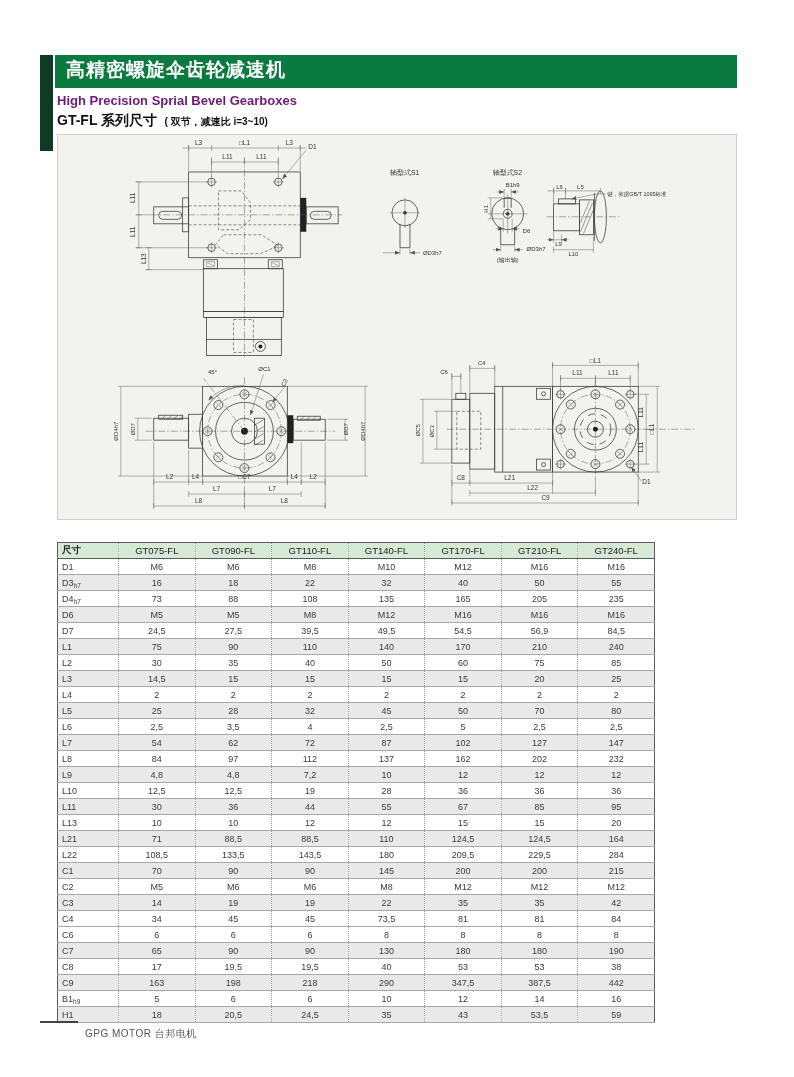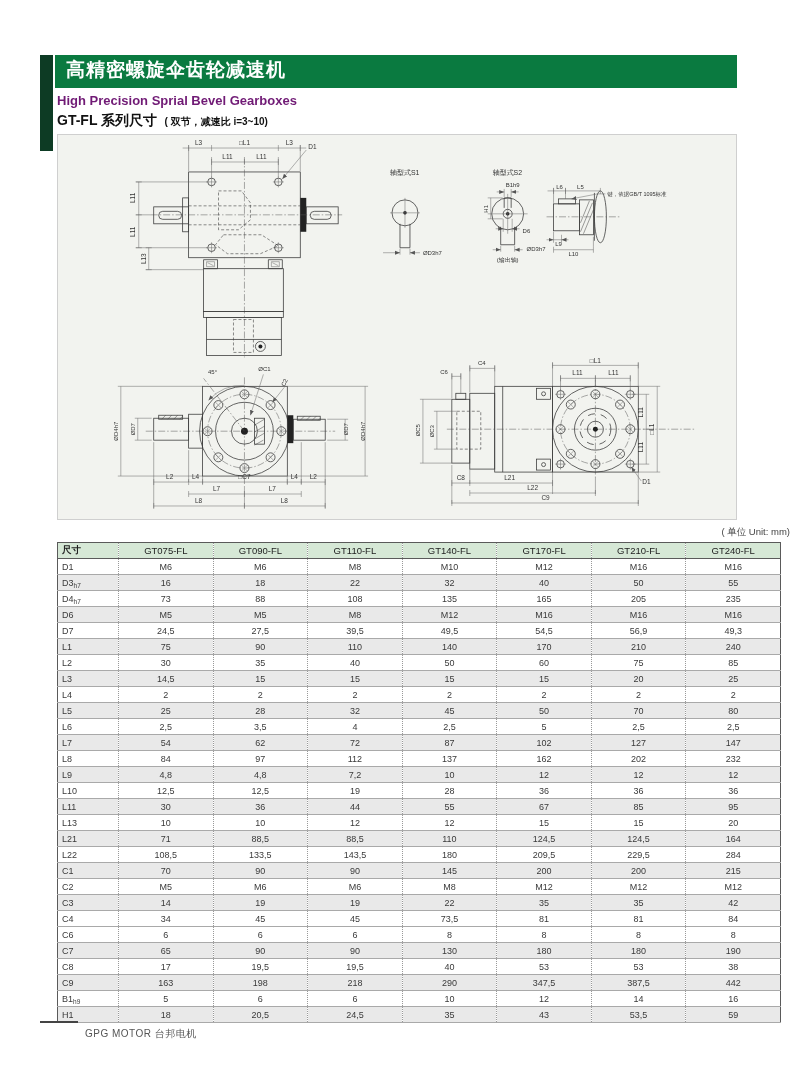--- a/index.html
+++ b/index.html
@@ -21,21 +21,21 @@
   .ln{fill:none;stroke:#3f3f3f;stroke-width:.8;}
   .dash{stroke-dasharray:3 2;stroke-width:.6;}
   .dd{fill:none;stroke:#555;stroke-width:.5;stroke-dasharray:7 2 1.5 2;}
   .dim{fill:none;stroke:#666;stroke-width:.5;}
   .hat{fill:none;stroke:#3f3f3f;stroke-width:.5;}
   .blk{fill:#222;stroke:none;}
   #labels text{fill:#333;}
 
   
   .unit-note{position:absolute;left:57px;top:526px;width:733px;text-align:right;font-size:9.5px;color:#444;}
-  .dims{position:absolute;left:57px;top:542px;width:724px;border-collapse:collapse;table-layout:fixed;border:1.5px solid #5a5a5a;}
+  .dims{position:absolute;left:57px;top:542px;width:598px;border-collapse:collapse;table-layout:fixed;border:1.5px solid #5a5a5a;}
   .dims th,.dims td{height:15px;padding:0;font-size:9px;color:#3a3a3a;text-align:center;border-bottom:1px solid #a9a9a9;border-left:1px dotted #999;overflow:hidden;white-space:nowrap;}
   .dims th:first-child,.dims td:first-child{border-left:none;width:56px;text-align:left;padding-left:4px;}
   .dims thead th{background:#d6e8d6;font-size:9.5px;color:#222;border-bottom:1.5px solid #5a5a5a;font-weight:normal;text-align:center;}
   .dims thead th:first-child{font-weight:bold;}
   .dims tr.alt td{background:#e9e9e9;}
   .subsc{font-size:6.5px;position:relative;top:2px;}
 
   
   .footer-rule{position:absolute;left:40px;top:1021px;width:38px;height:2px;background:#444;}
   .footer-text{position:absolute;left:85px;top:1027px;font-size:10px;color:#555;letter-spacing:.5px;}
@@ -275,21 +275,20 @@
           <text font-size="6.5" text-anchor="middle" transform="translate(587,313) rotate(-90)">L11</text>
           <text font-size="6.5" text-anchor="middle" x="404" y="346">C8</text>
           <text font-size="6.5" text-anchor="middle" x="453" y="346">L21</text>
           <text font-size="6.5" text-anchor="middle" x="476" y="356">L22</text>
           <text font-size="6.5" text-anchor="middle" x="489" y="366">C9</text>
           <text font-size="6.5" text-anchor="start" x="586" y="350">D1</text>
         </g>
     </svg>
   </figure>
 
-  <div class="unit-note">( 单位 Unit: mm)</div>
 
   <table class="dims">
     <thead>
         <tr id="thead-row">
           <th>尺寸</th>
           <th>GT075-FL</th>
           <th>GT090-FL</th>
           <th>GT110-FL</th>
           <th>GT140-FL</th>
           <th>GT170-FL</th>
@@ -339,21 +338,21 @@
           <td>M16</td>
         </tr>
         <tr>
           <td><span>D7</span></td>
           <td>24,5</td>
           <td>27,5</td>
           <td>39,5</td>
           <td>49,5</td>
           <td>54,5</td>
           <td>56,9</td>
-          <td>49,3</td>
+          <td>84,5</td>
         </tr>
         <tr class="alt">
           <td><span>L1</span></td>
           <td>75</td>
           <td>90</td>
           <td>110</td>
           <td>140</td>
           <td>170</td>
           <td>210</td>
           <td>240</td>

